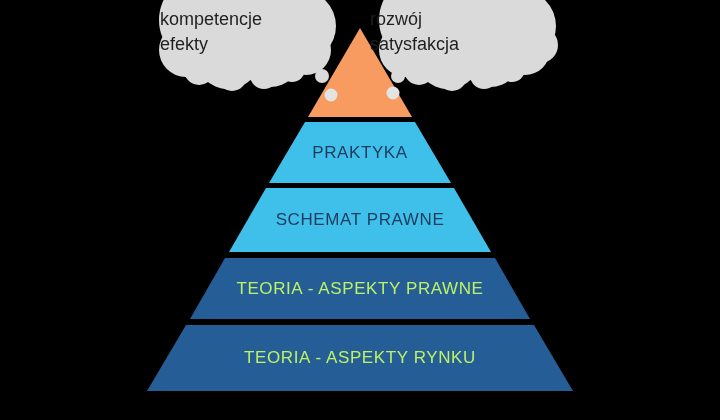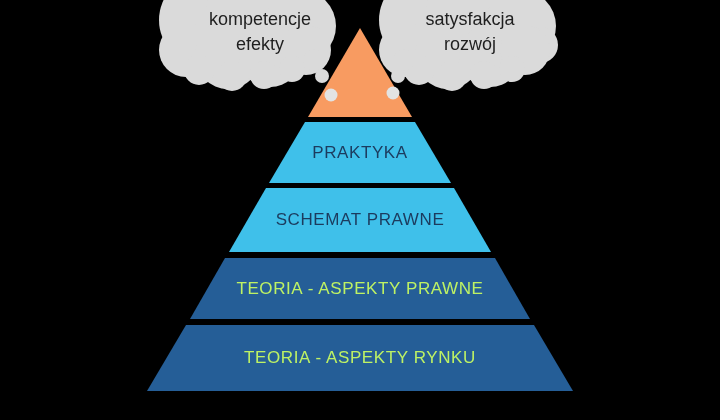--- a/index.html
+++ b/index.html
@@ -61,21 +61,21 @@
     position: absolute;
     top: 0;
     left: 0;
     z-index: 5;
   }
   .cloud-text {
     position: absolute;
     top: 7px;
     width: 200px;
     z-index: 6;
-    text-align: center;
+    text-align: left;
     color: #1F1F1F;
     font-size: 18px;
     line-height: 25px;
   }
   .cloud-text.left  { left: 160px; }
   .cloud-text.right { left: 370px; }
 </style>
 </head>
 <body>
 
@@ -134,17 +134,17 @@
     <circle cx="331" cy="95" r="6.5" fill="#E3E3E3"></circle>
     <circle cx="393" cy="93" r="6.5" fill="#E3E3E3"></circle>
   </svg>
 
   <div class="cloud-text left">
     <div>kompetencje</div>
     <div>efekty</div>
   </div>
 
   <div class="cloud-text right">
+    <div>rozwój</div>
     <div>satysfakcja</div>
-    <div>rozwój</div>
   </div>
 
 </div>
 
 </body></html>

